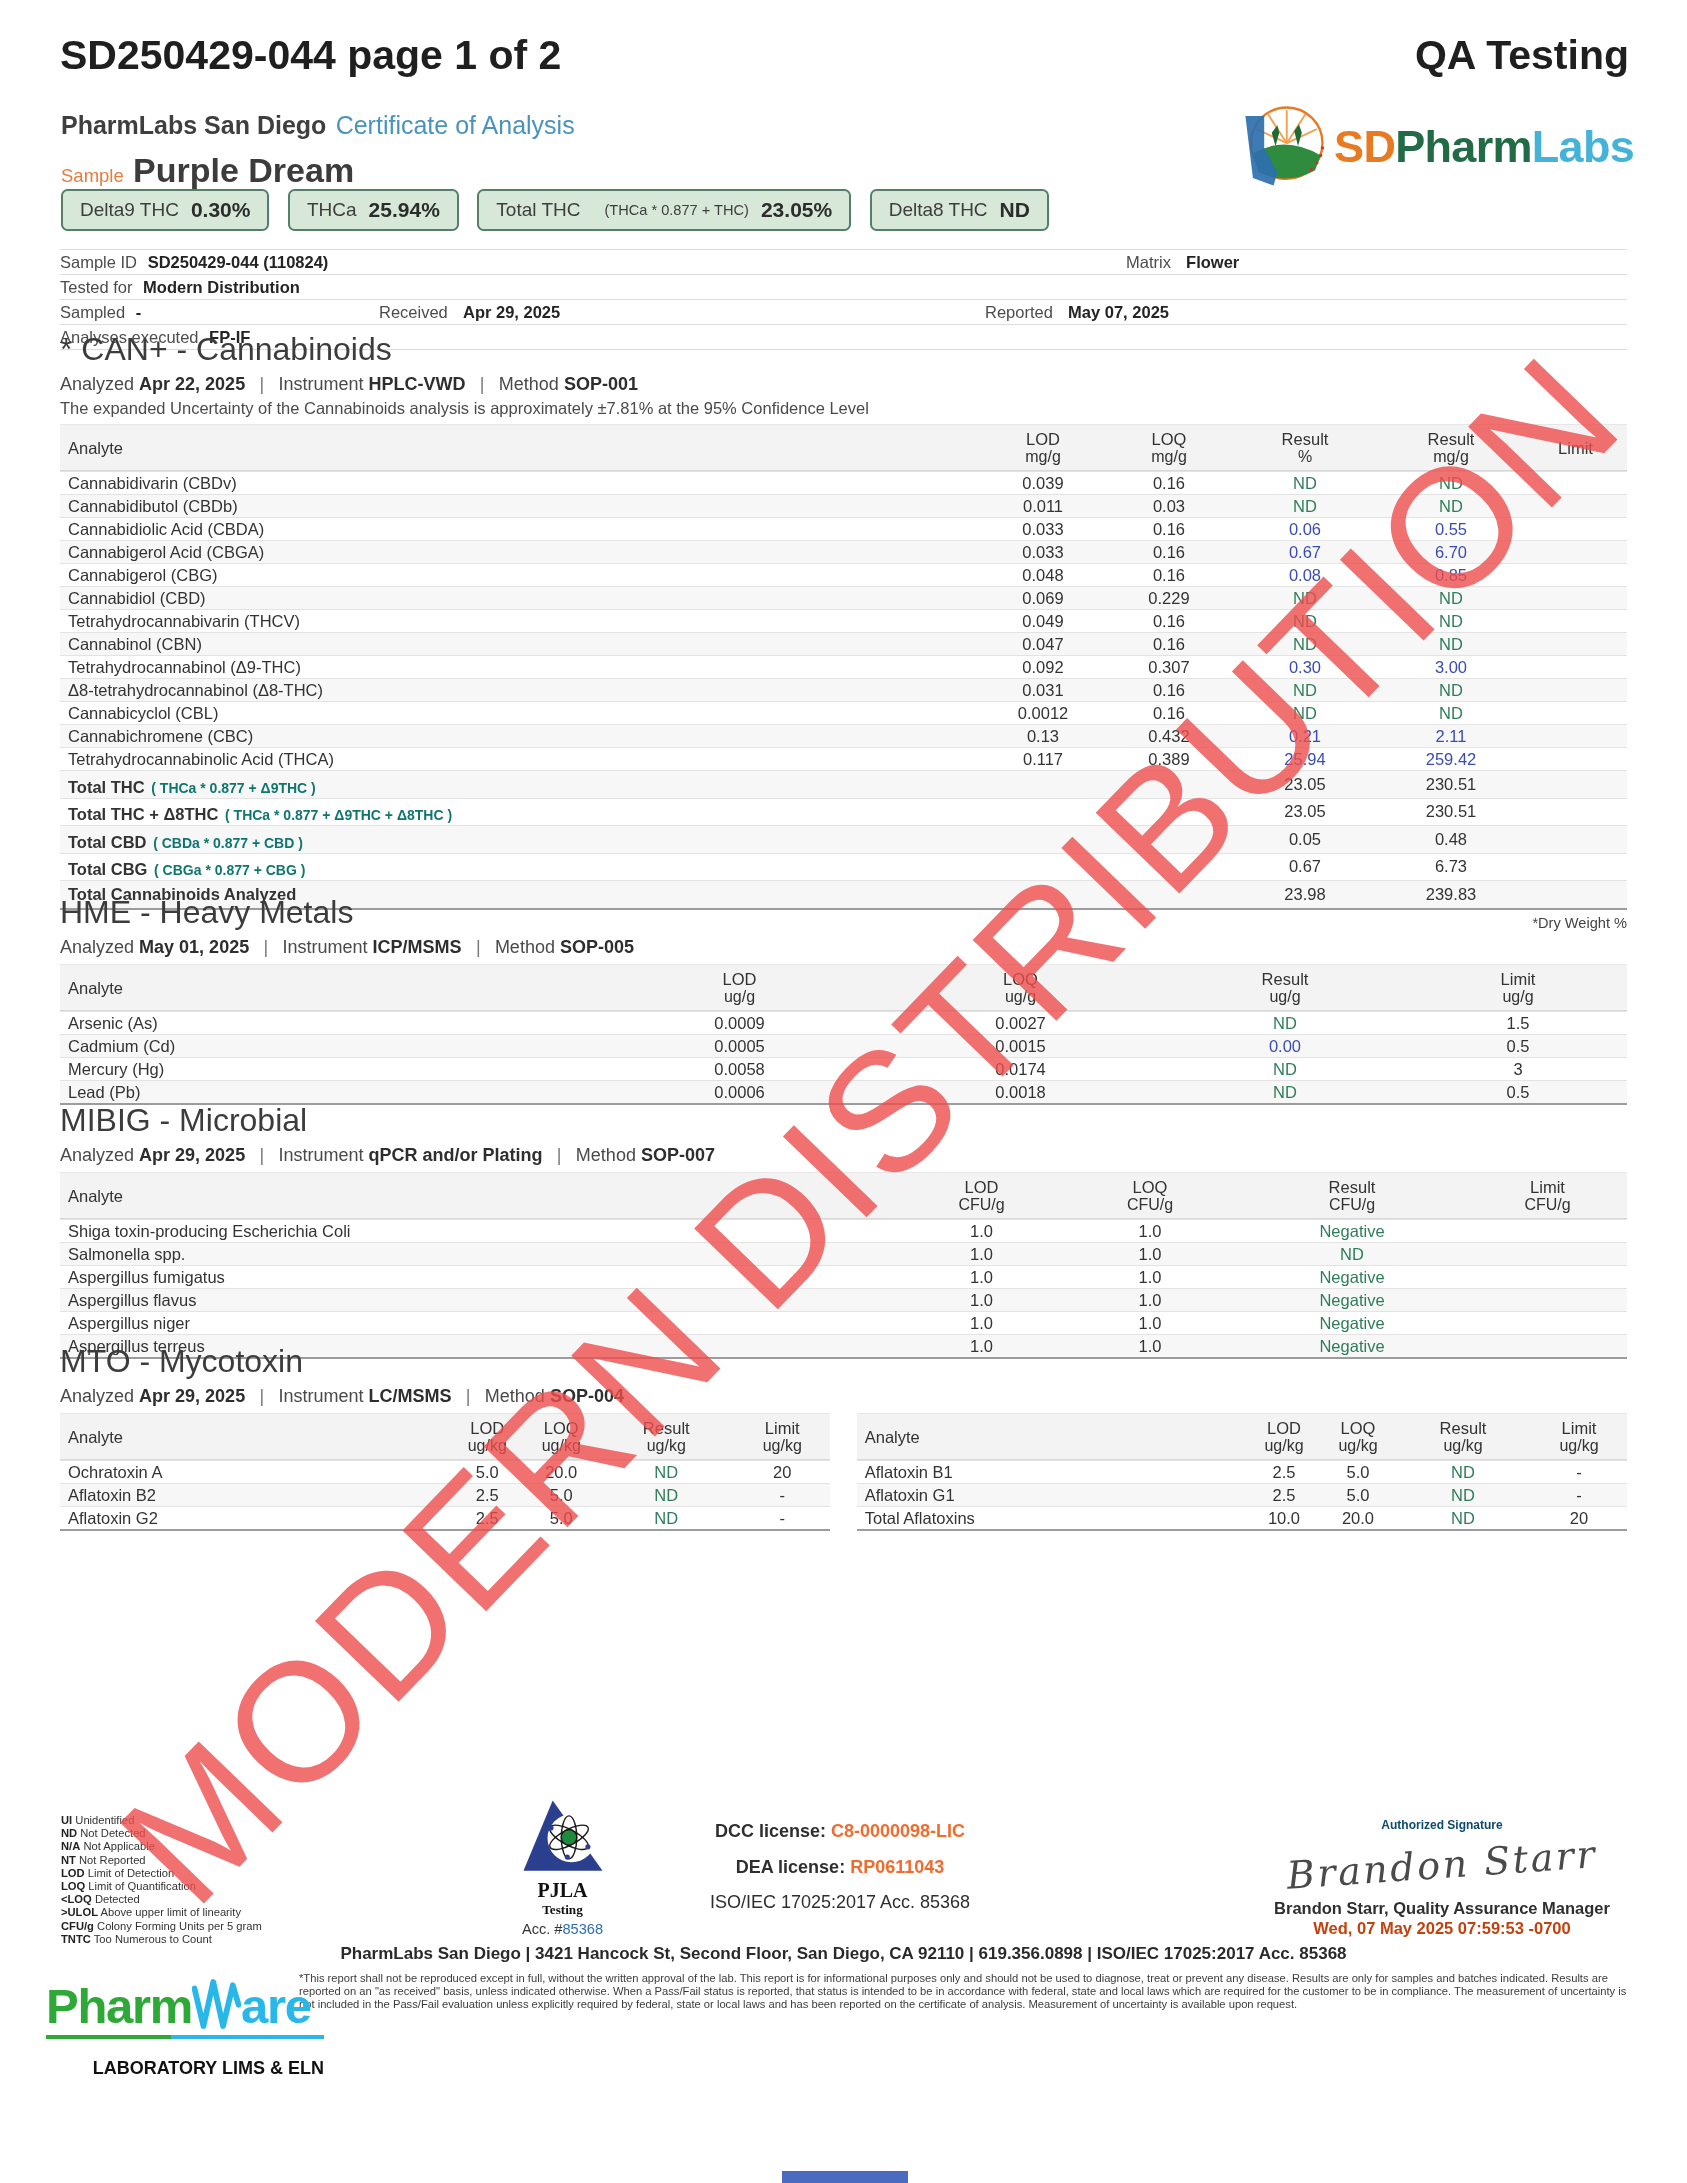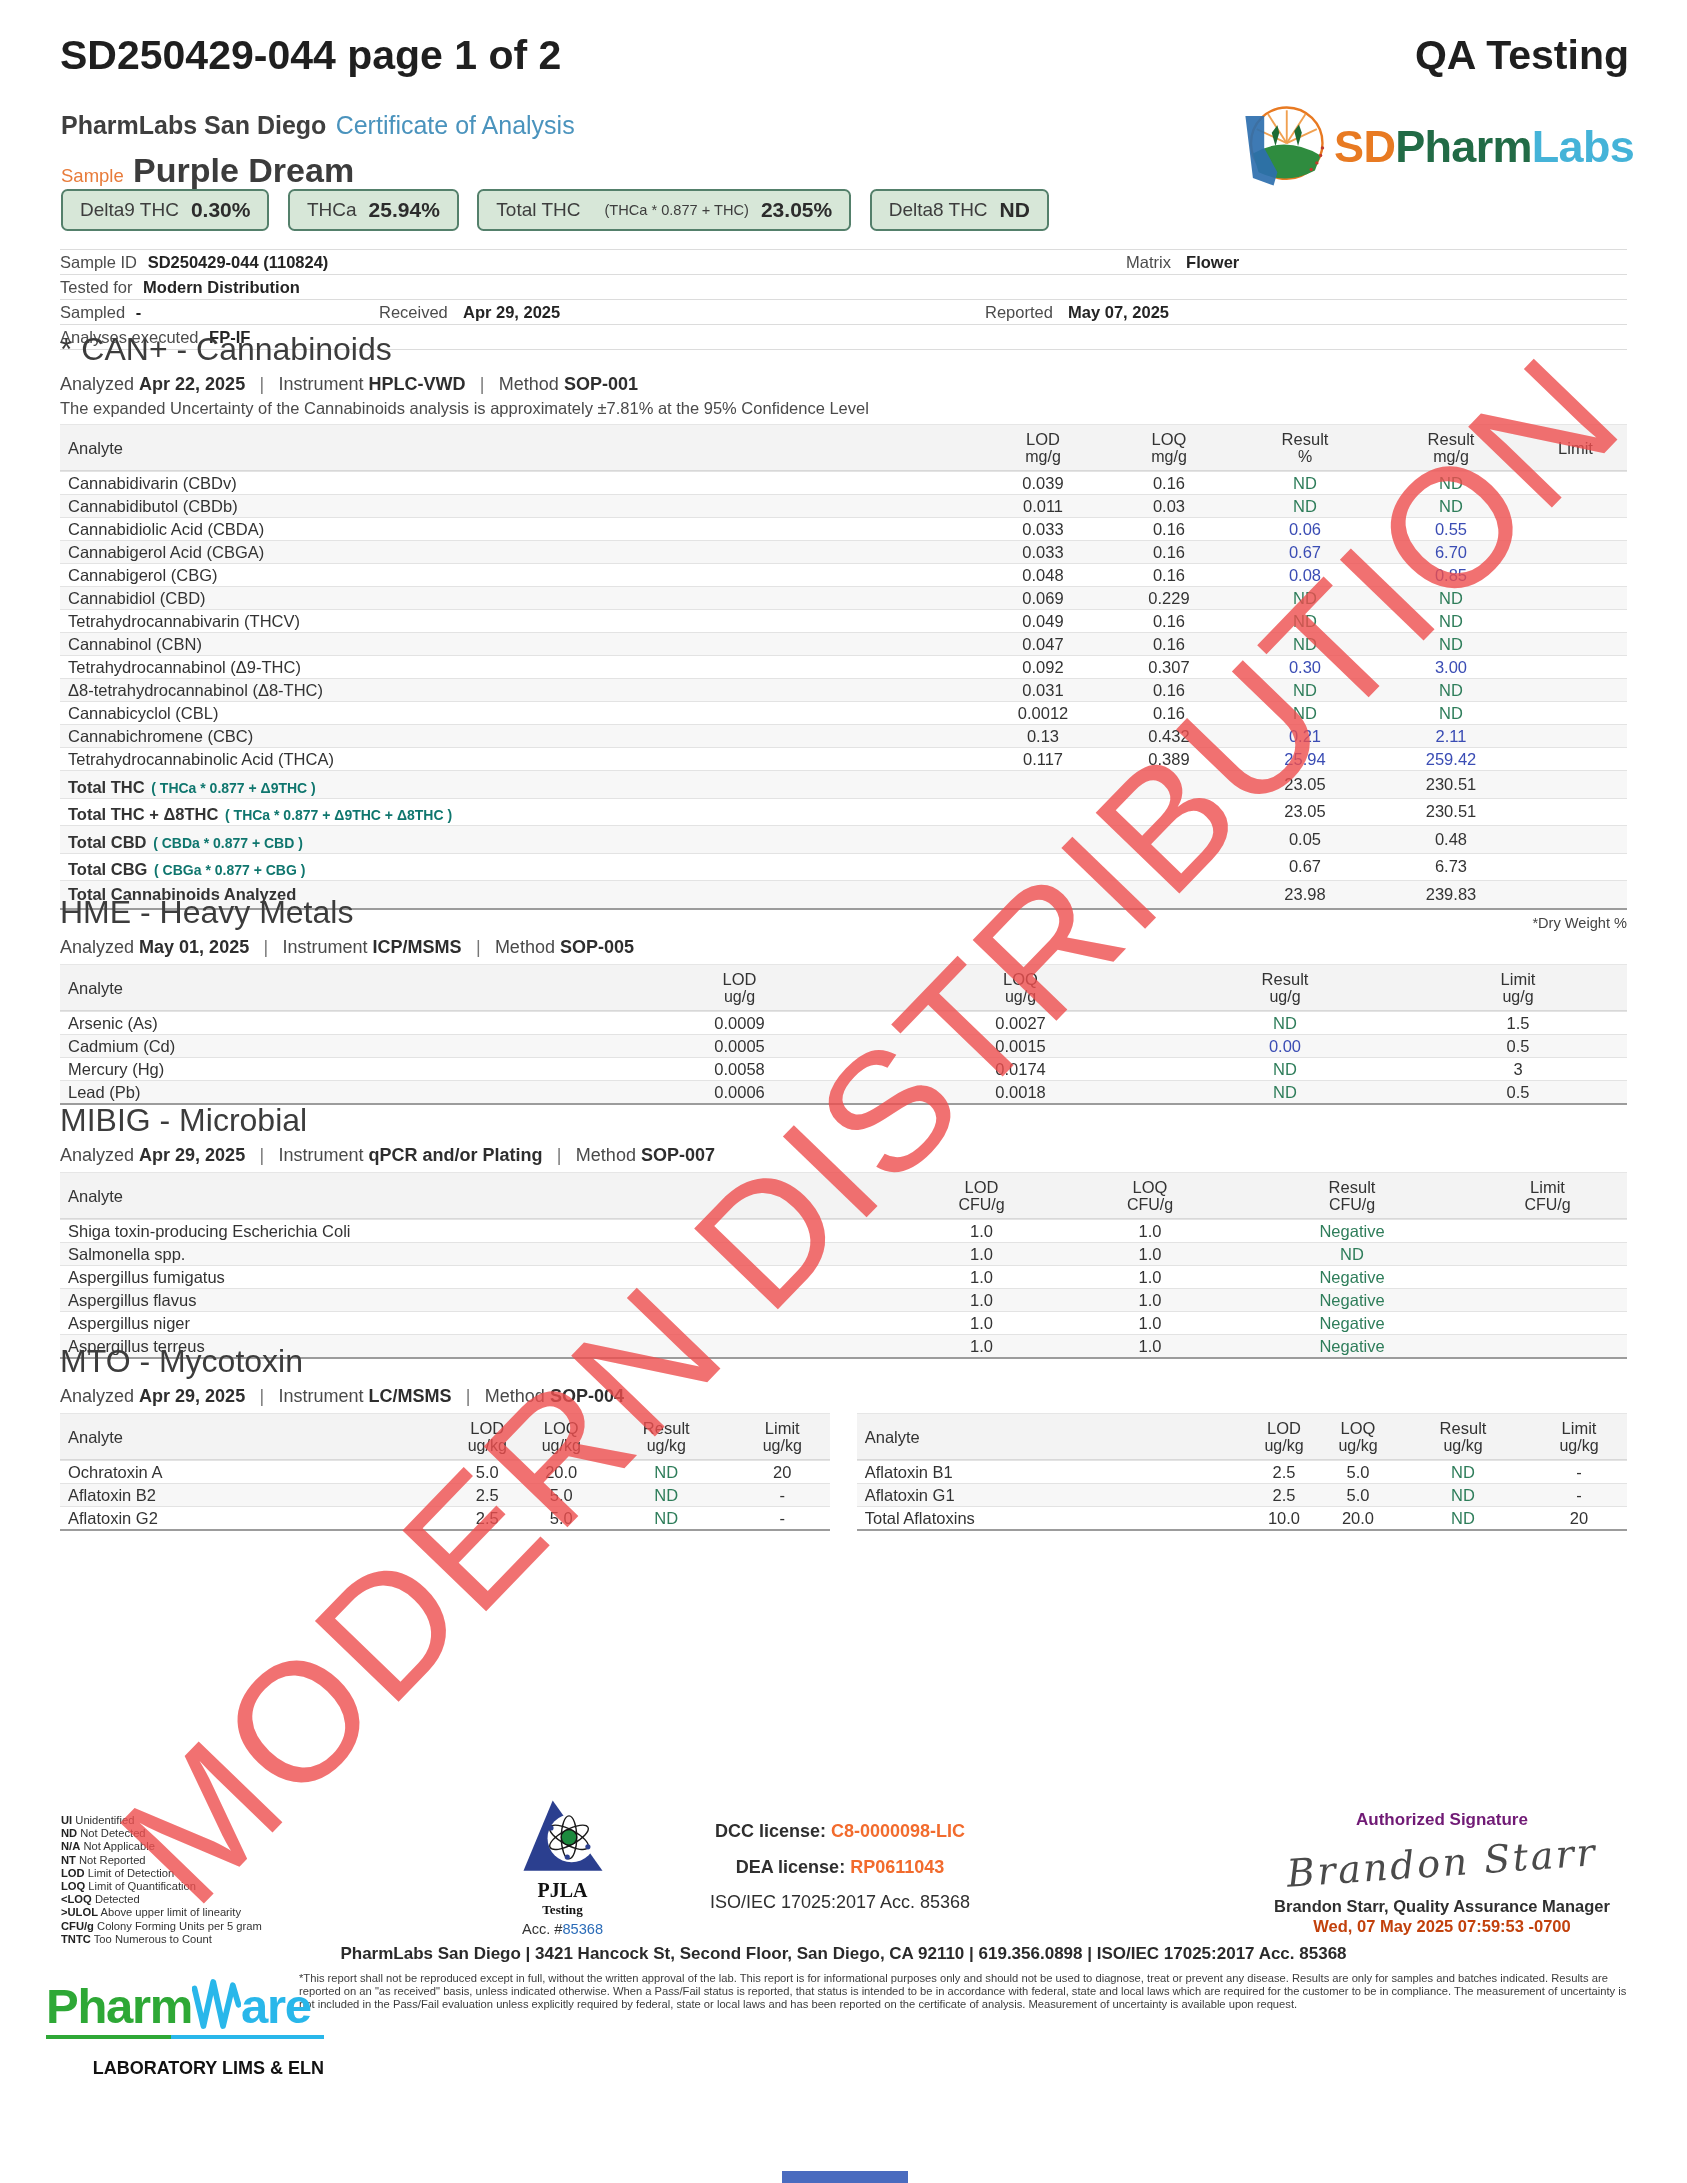--- a/index.html
+++ b/index.html
@@ -89,21 +89,21 @@
   .pjla{position:absolute;left:493px;top:1797px;width:139px;text-align:center;}
   .pjla .pjla-name{font-family:"Liberation Serif",serif;font-weight:700;font-size:20px;color:#111;margin-top:1.3px;}
   .pjla .pjla-sub{font-family:"Liberation Serif",serif;font-weight:700;font-size:13.2px;color:#111;}
   .pjla .pjla-acc{font-size:14.6px;color:#333;margin-top:2.6px;}
   .pjla .pjla-acc .accno{color:#2b6cb8;}
   .licenses{position:absolute;left:681px;top:1821px;width:318px;text-align:center;font-size:18px;color:#2f2f2f;}
   .licenses .lic-line{margin-bottom:14.6px;font-weight:bold;}
   .licenses .oval{color:#f26b2d;}
   .licenses .iso{font-weight:500;}
   .sigblock{position:absolute;left:1250px;top:1810px;width:384px;text-align:center;}
-  .sig-title{font-size:17px;font-weight:600;color:#701a75;}
+  .sig-title{font-size:12px;font-weight:600;color:#0c4a6e;margin-top:8px;}
   .sig-script{margin-top:10.6px;font-family:"DejaVu Serif",serif;font-style:italic;font-size:38px;
               color:#4a4a4a;transform:rotate(-4deg);letter-spacing:2.6px;}
   .sig-name{margin-top:12px;font-size:16.5px;font-weight:600;color:#2f2f2f;}
   .sig-date{margin-top:1.3px;font-size:16.5px;font-weight:600;color:#c2410c;}
   .address{position:absolute;left:0;right:0;top:1944px;text-align:center;font-size:17px;font-weight:700;color:#2a2a2a;}
   .disclaimer{position:absolute;left:299px;top:1972px;width:1330px;font-size:11.2px;line-height:13px;color:#3c3c3c;}
 
   .pharmware{position:absolute;left:46px;top:1976px;width:278px;}
   .pw-word{display:flex;align-items:flex-end;}
   .pw-pharm{font-size:49px;font-weight:700;color:#2ea836;letter-spacing:-1.3px;}

